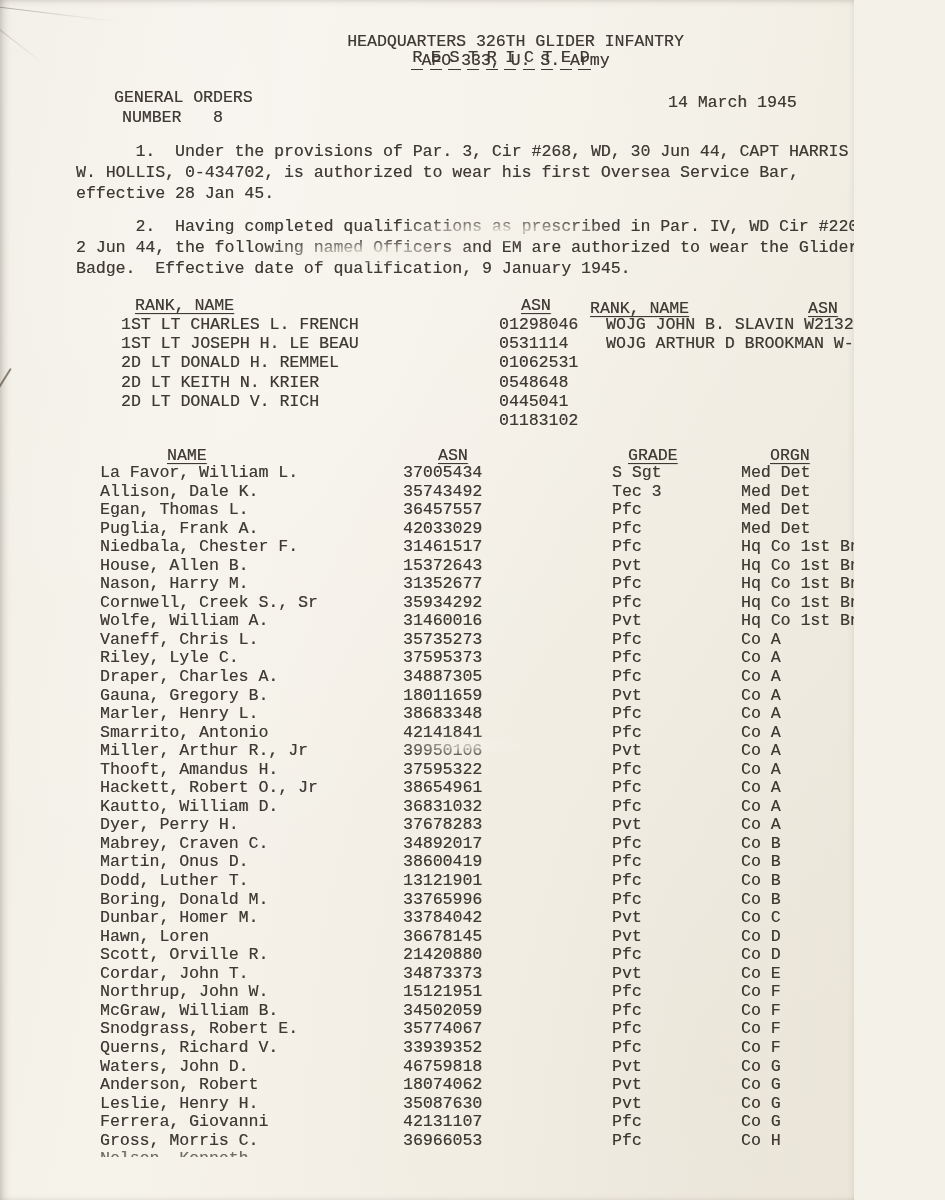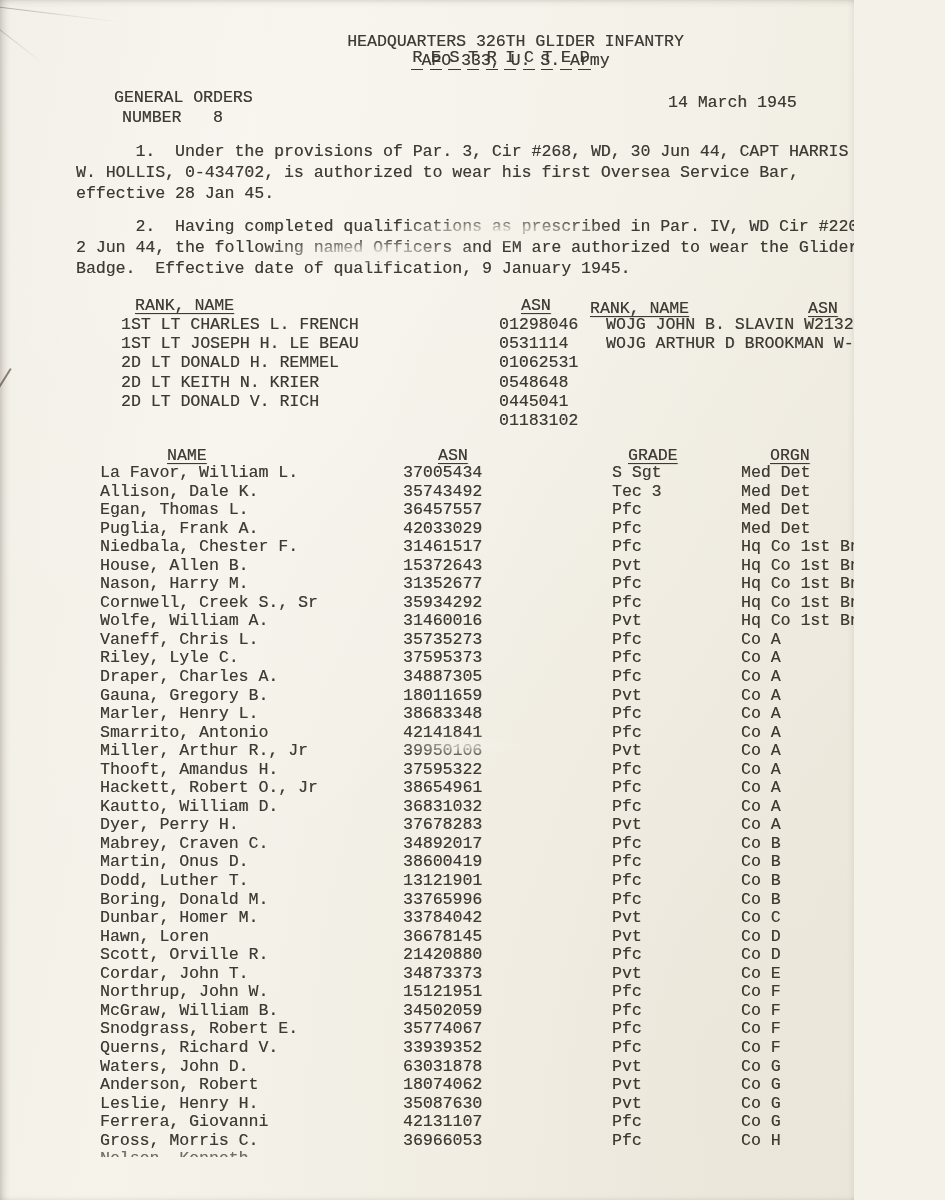--- a/index.html
+++ b/index.html
@@ -379,21 +379,21 @@
 
         <div class="rrow">
           <span class="rc-name">Querns, Richard V.</span>
           <span class="rc-asn">33939352</span>
           <span class="rc-grade">Pfc</span>
           <span class="rc-orgn">Co F</span>
         </div>
 
         <div class="rrow">
           <span class="rc-name">Waters, John D.</span>
-          <span class="rc-asn">63031878</span>
+          <span class="rc-asn">46759818</span>
           <span class="rc-grade">Pvt</span>
           <span class="rc-orgn">Co G</span>
         </div>
 
         <div class="rrow">
           <span class="rc-name">Anderson, Robert</span>
           <span class="rc-asn">18074062</span>
           <span class="rc-grade">Pvt</span>
           <span class="rc-orgn">Co G</span>
         </div>

